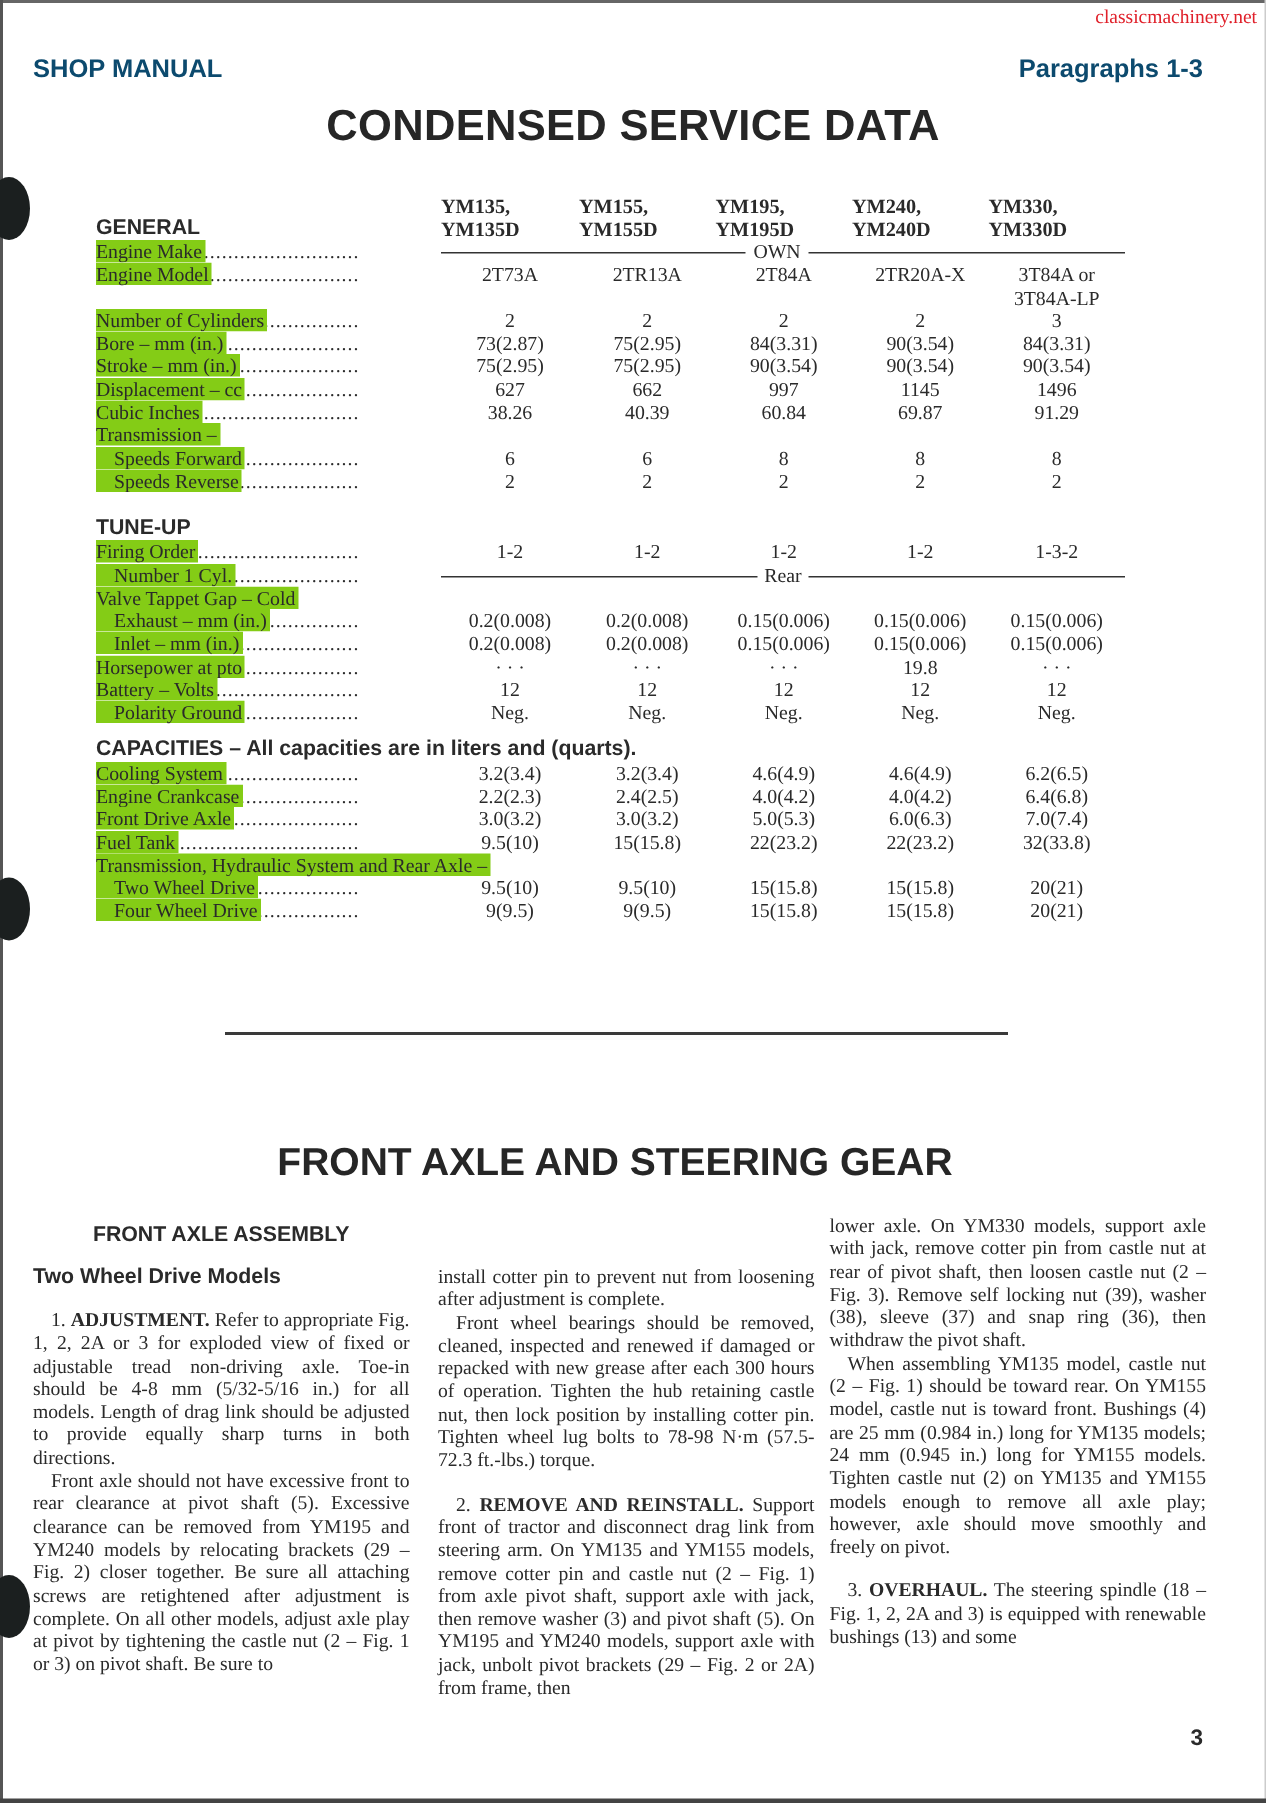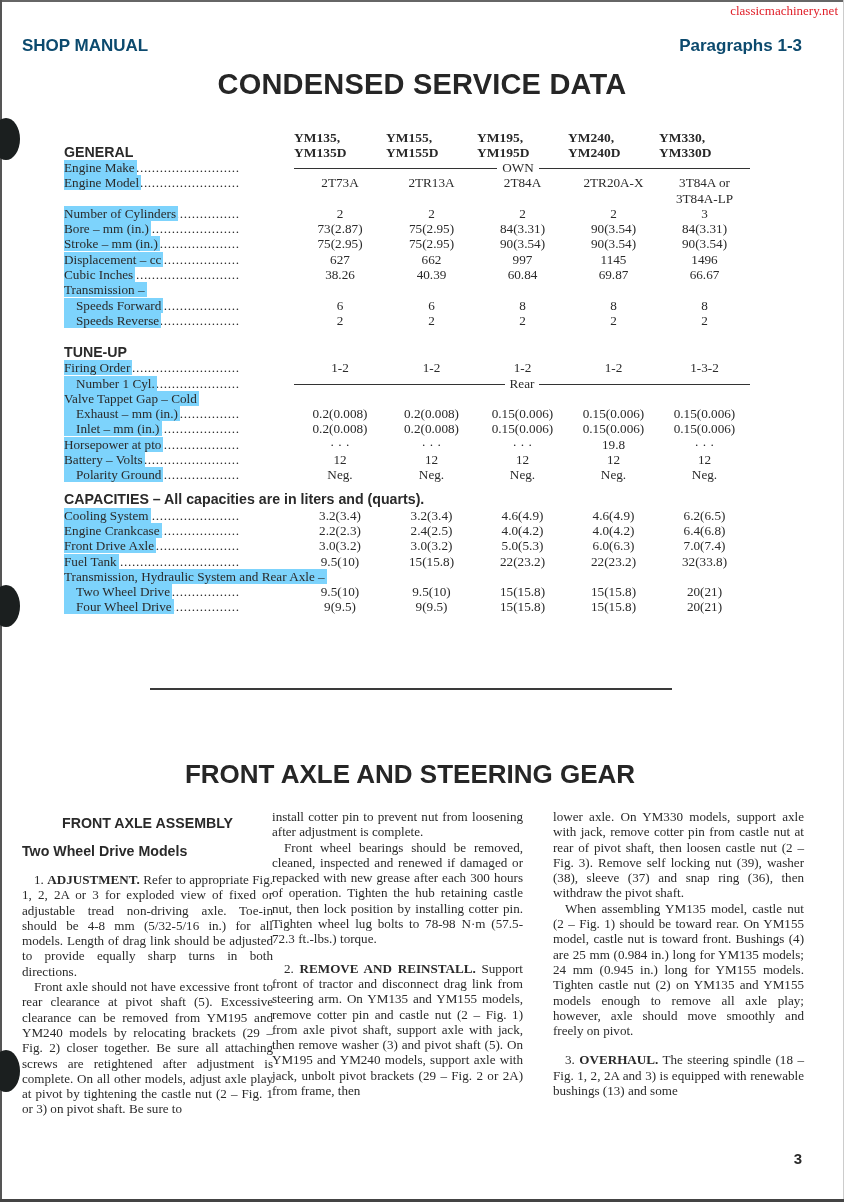--- a/index.html
+++ b/index.html
@@ -11,38 +11,38 @@
   .page-border-bottom { position: absolute; left: 0; bottom: 0; width: 844px; height: 3px; background: #444; }
   .punch-hole { position: absolute; left: -8px; width: 28px; height: 42px; border-radius: 50%; background: #1b1f1f; }
   .watermark { position: absolute; right: 6px; top: 3px; font-family: Liberation Serif, serif; font-size: 13px; color: #e0202a; letter-spacing: 0; }
   .hdr { position: absolute; top: 36px; font-family: "Liberation Sans", sans-serif; font-weight: bold; font-size: 17px; color: #0c4a6e; }
   .hdr-left { left: 22px; }
   .hdr-right { right: 42px; }
   .title { position: absolute; top: 68px; left: 0; width: 844px; text-align: center; font-family: "Liberation Sans", sans-serif; font-weight: bold; font-size: 29px; letter-spacing: 0.2px; color: #262626; }
   .table { position: absolute; left: 64px; top: 128px; width: 700px; font-size: 13.2px; line-height: 15.3px; }
   .row { display: flex; height: 15.3px; align-items: center; position: relative; }
   .label { width: 230px; white-space: nowrap; overflow: hidden; position: relative; }
-  .label .txt { background: #7dd3fc; position: relative; z-index: 1; padding-right: 2px; }
+  .label .txt { background: #84cc16; position: relative; z-index: 1; padding-right: 2px; }
   .label.indent .txt { padding-left: 12px; }
   .label.dots::after { content: ". . . . . . . . . . . . . . . . . . . . . . . . . . . . . . . . . . . . . . . . . . . ."; position: absolute; left: 0; right: 0; top: 0; white-space: nowrap; letter-spacing: -1.3px; }
   .cell { width: 91px; text-align: center; white-space: nowrap; }
   .cell.c0 { width: 92px; }
   .sec-title { font-family: "Liberation Sans", sans-serif; font-weight: bold; font-size: 14.2px; height: 17px; display: flex; align-items: flex-end; text-align: right; }
   .colhead { font-weight: bold; font-size: 13.5px; line-height: 15px; text-align: left; }
   .span-row .line { position: absolute; left: 230px; right: 14px; top: 8px; height: 1px; background: #333; }
   .span-row .line-label { position: absolute; left: 0; width: 100%; text-align: center; top: 0; }
   .span-row .line-label span { background: #fff; padding: 0 5px; position: relative; }
   .gap { height: 15px; }
   .divider { position: absolute; left: 150px; top: 688px; width: 522px; height: 2px; background: #3a3a3a; }
   .sect-title { position: absolute; top: 759px; left: 0; width: 820px; text-align: center; font-family: "Liberation Sans", sans-serif; font-weight: bold; font-size: 26px; color: #262626; }
   .col { position: absolute; top: 809px; width: 251px; font-size: 13.1px; line-height: 15.3px; text-align: justify; }
   .col p { text-indent: 12px; }
   .col p.noindent { text-indent: 0; }
   .col-1 { left: 22px; }
-  .col-2 { left: 272px; }
+  .col-2 { left: 292px; margin-top: 34px; }
   .col-3 { left: 553px; }
   .sub1 { font-family: "Liberation Sans", sans-serif; font-weight: bold; font-size: 14.2px; text-align: center; margin-top: 5px; line-height: 18px; }
   .sub2 { font-family: "Liberation Sans", sans-serif; font-weight: bold; font-size: 14.2px; margin-top: 10px; line-height: 18px; margin-bottom: 12px; }
   .spacer { height: 14px; }
   b.para-h { font-weight: bold; }
   .page-num { position: absolute; right: 42px; top: 1150px; font-family: "Liberation Sans", sans-serif; font-weight: bold; font-size: 15px; }
 </style>
 </head>
 <body>
 
@@ -142,21 +142,21 @@
         <div class="cell">997</div>
         <div class="cell">1145</div>
         <div class="cell">1496</div>
       </div>
       <div class="row">
         <div class="label dots"><span class="txt">Cubic Inches</span></div>
         <div class="cell c0">38.26</div>
         <div class="cell">40.39</div>
         <div class="cell">60.84</div>
         <div class="cell">69.87</div>
-        <div class="cell">66.67</div>
+        <div class="cell">91.29</div>
       </div>
     </div>
   <div class="row">
     <div class="label"><span class="txt">Transmission –</span></div>
   </div>
   <div id="speed-rows">
       <div class="row">
         <div class="label dots indent"><span class="txt">Speeds Forward</span></div>
         <div class="cell c0">6</div>
         <div class="cell">6</div>

